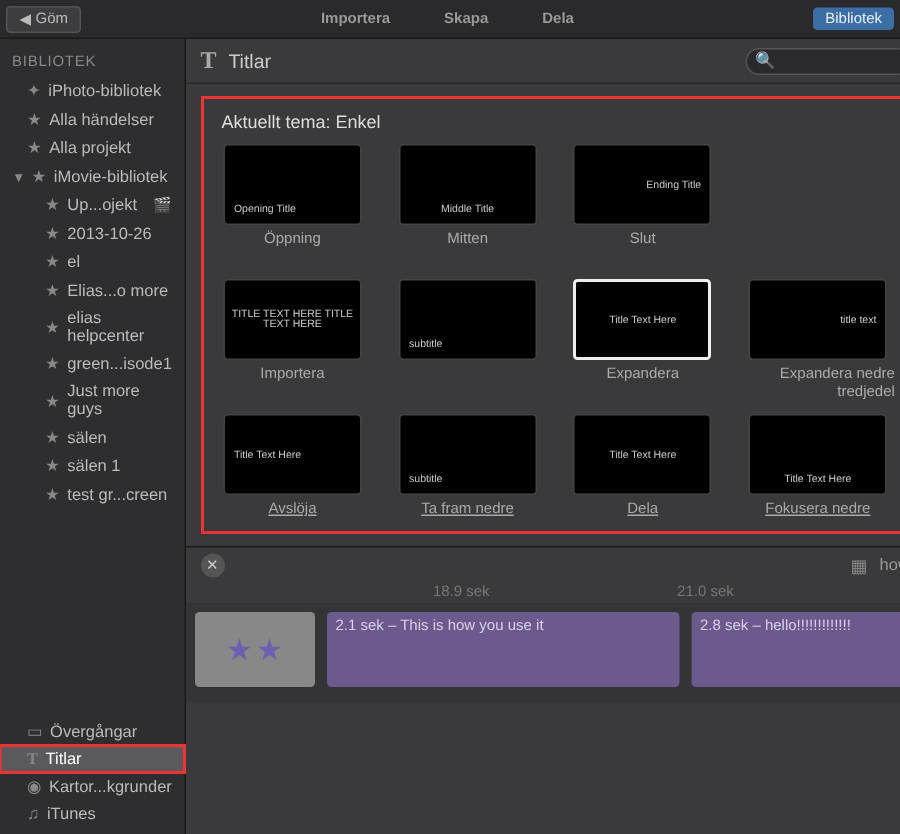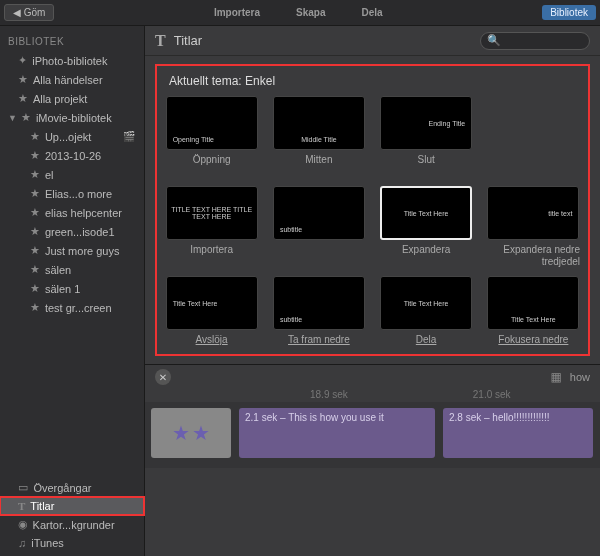--- a/index.html
+++ b/index.html
@@ -45,21 +45,21 @@
 .timeline-bar { display: flex; align-items: center; padding: 4px 10px; gap: 8px; border-top: 1px solid #1a1a1a; }
 .tl-close { width: 16px; height: 16px; border-radius: 50%; background: #555; color: #ccc; display: flex; align-items: center; justify-content: center; font-size: 10px; cursor: pointer; }
 .tl-spacer { flex: 1; }
 .tl-grid { color: #888; font-size: 12px; cursor: pointer; }
 .tl-label { font-size: 11px; color: #999; }
 .time-ruler { display: flex; padding: 0 0 2px 165px; gap: 125px; font-size: 10px; color: #777; }
 .timeline { display: flex; align-items: center; gap: 8px; padding: 6px 6px 10px 6px; background: #343436; position: relative; }
 .media-thumb { width: 80px; height: 50px; background: #888; border-radius: 3px; display: flex; align-items: center; justify-content: center; gap: 2px; }
 .media-thumb .star-shape { color: #6b5fb0; font-size: 20px; }
 .clip { height: 50px; border-radius: 3px; background: #6b5a8c; color: #d8d0ea; font-size: 10px; padding: 4px 6px; display: flex; align-items: flex-start; }
-.clip1 { width: 196px; }
+.clip1 { width: 235px; }
 .clip2 { width: 150px; }
 </style>
 </head>
 <body>
 
 <div class="app">
   <div class="topbar">
     <div class="left-btn">
       <span>◀</span>
       <span>Göm</span>

